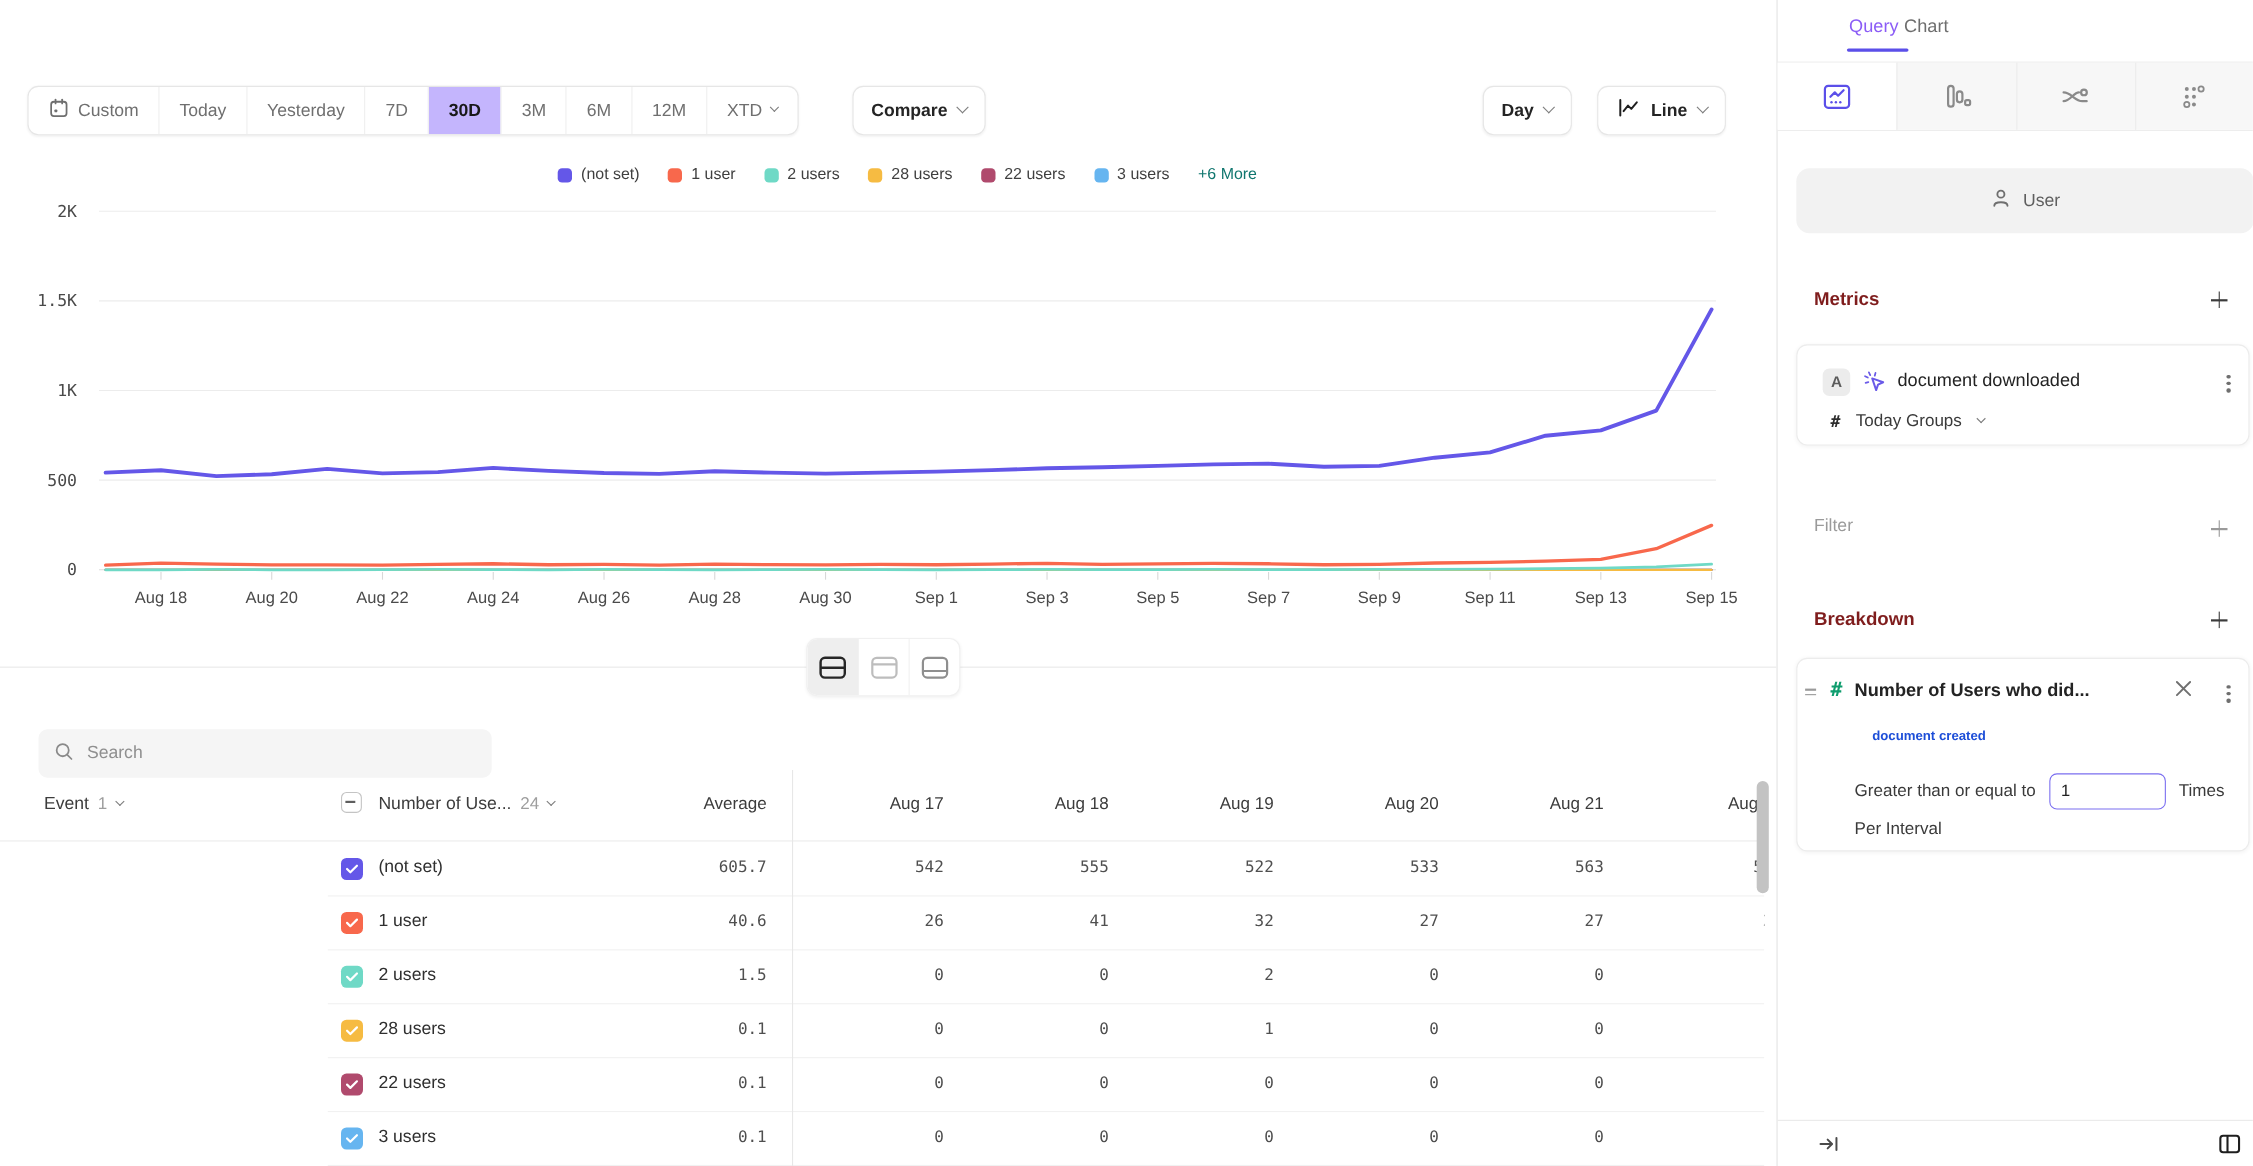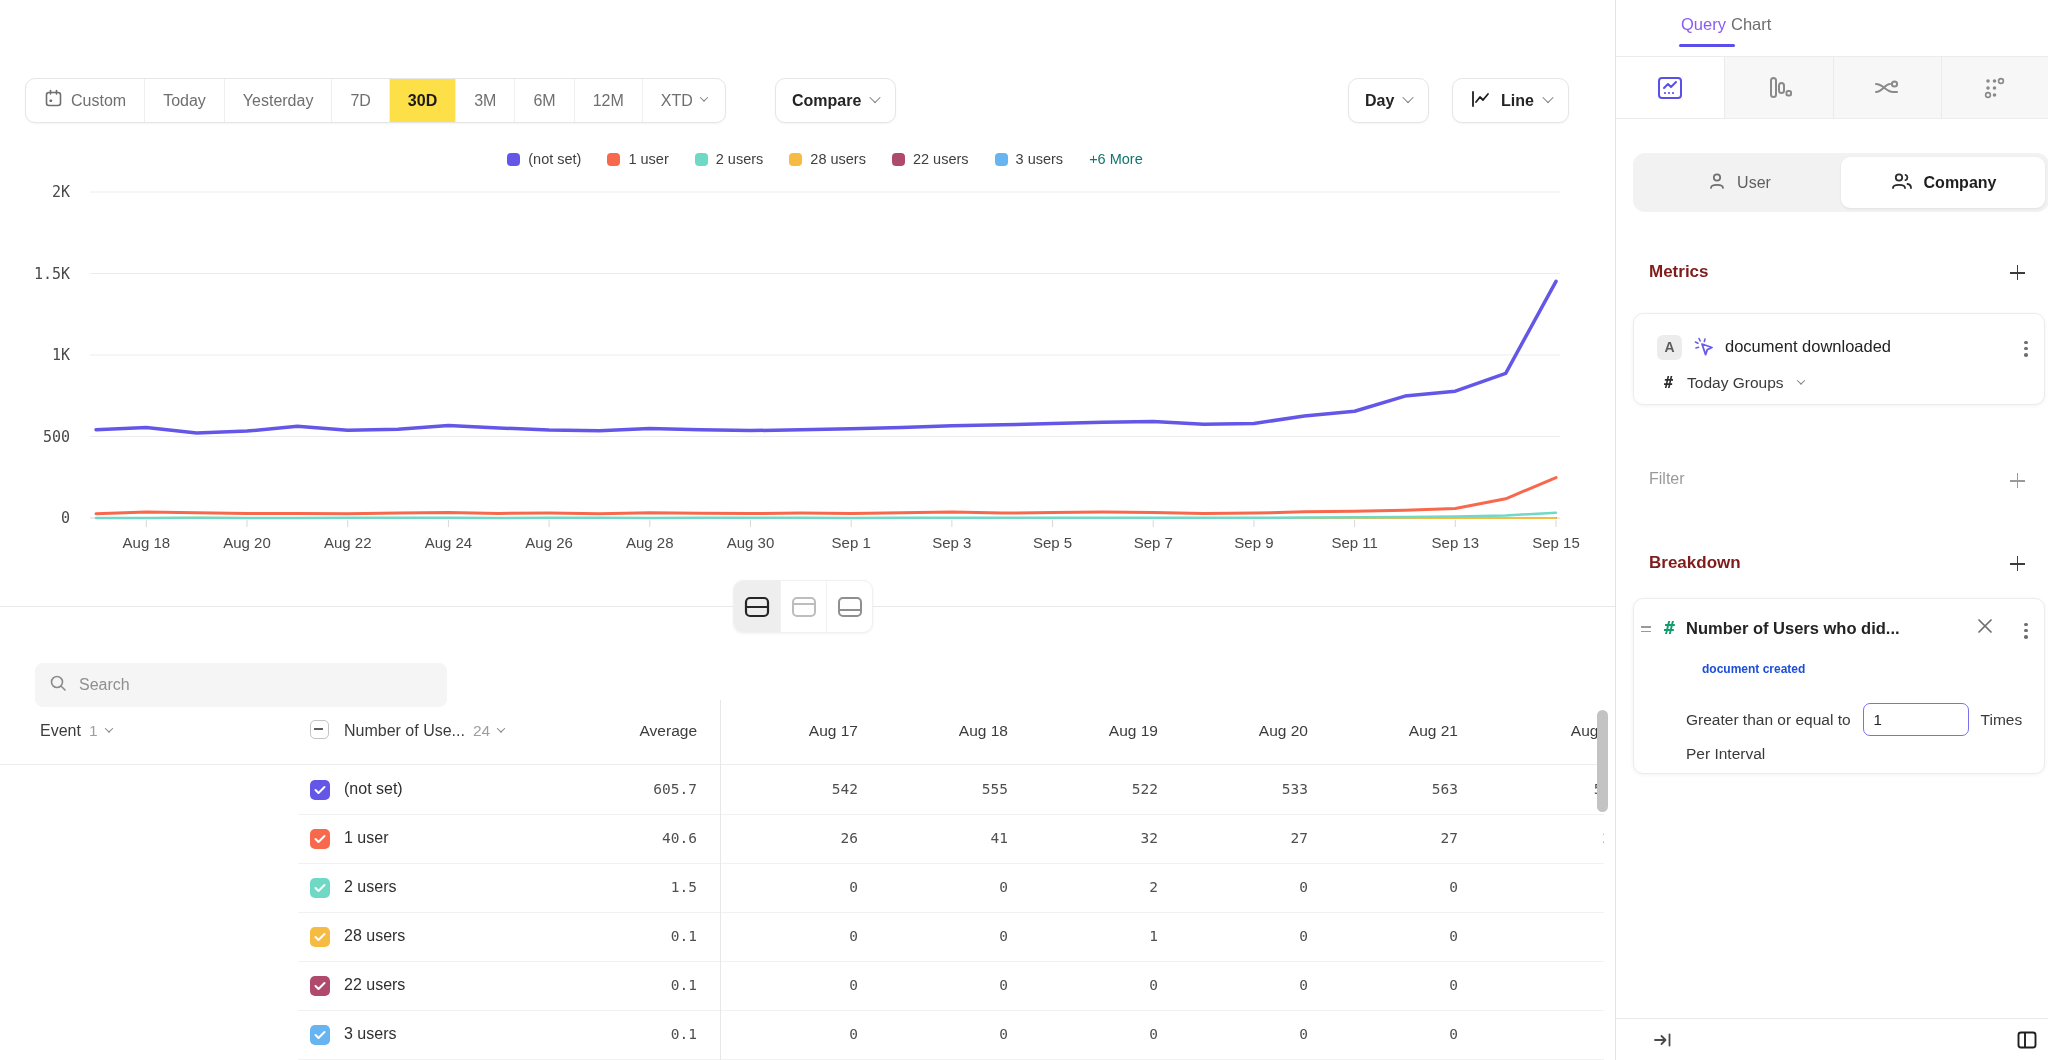--- a/index.html
+++ b/index.html
@@ -11,21 +11,21 @@
   
   #main { position:absolute; left:0; top:0; width:1615px; height:1060px; }
 
   
   .btn-shadow { box-shadow:0 1px 2px rgba(0,0,0,.05); }
   #range-group { left:25px; top:78px; height:45px; display:flex; background:#fff;
     border:1px solid #e6e6e6; border-radius:10px; overflow:hidden; }
   .range-btn { display:flex; align-items:center; justify-content:center; gap:8px;
     padding:0 18px; font-size:16px; color:#6f6f6f; border-left:1px solid #efefef; cursor:pointer; white-space:nowrap; }
   .range-btn:first-child { border-left:none; }
-  .range-btn.active { background:#fde047; color:#191919; font-weight:700; }
+  .range-btn.active { background:#c4b5fd; color:#191919; font-weight:700; }
   .pill-btn { position:absolute; height:45px; display:flex; align-items:center; gap:10px;
     padding:0 16px; background:#fff; border:1px solid #e6e6e6; border-radius:10px;
     font-size:16px; color:#242424; font-weight:600; }
   .chev { width:8px; height:8px; border-right:1.6px solid #7d7d7d; border-bottom:1.6px solid #7d7d7d;
     transform:rotate(45deg) translate(-1px,-1px); display:inline-block; margin-top:-3px; }
   .chev.sm { width:6px; height:6px; }
 
   
   #legend { left:90px; top:151px; width:1470px; display:flex; justify-content:center;
     align-items:center; gap:26px; }
@@ -477,31 +477,20 @@
     <div id="scope">
       <div class="scope-opt">
         <span>
           <svg width="20" height="20" viewBox="0 0 20 20" fill="none">
             <circle cx="10" cy="6.5" r="3.2" stroke="#6f6f6f" stroke-width="1.7"></circle>
             <path d="M4 17 C4 12.8 16 12.8 16 17" stroke="#6f6f6f" stroke-width="1.7" stroke-linecap="round"></path>
           </svg>
         </span>
         <span>User</span>
       </div>
-      <div class="scope-opt selected">
-        <span>
-          <svg width="24" height="20" viewBox="0 0 24 20" fill="none">
-            <circle cx="9" cy="6.5" r="3.2" stroke="#2b2b2b" stroke-width="1.8"></circle>
-            <path d="M3 17 C3 12.8 15 12.8 15 17" stroke="#2b2b2b" stroke-width="1.8" stroke-linecap="round"></path>
-            <path d="M15.5 3.8 C18 4.4 18 8.6 15.5 9.2" stroke="#2b2b2b" stroke-width="1.8" stroke-linecap="round"></path>
-            <path d="M17.5 13 C20.5 13.5 21 15.2 21 17" stroke="#2b2b2b" stroke-width="1.8" stroke-linecap="round"></path>
-          </svg>
-        </span>
-        <span>Company</span>
-      </div>
     </div>
 
     <div class="sec-title" style="top:262px;">Metrics</div>
     <div class="sec-plus" style="top:265px;">
         <i class="plus-line-h"></i>
         <i class="plus-line-v"></i>
       </div>
 
     <div class="card" id="metric-card">
       <div id="metric-badge">A</div>

